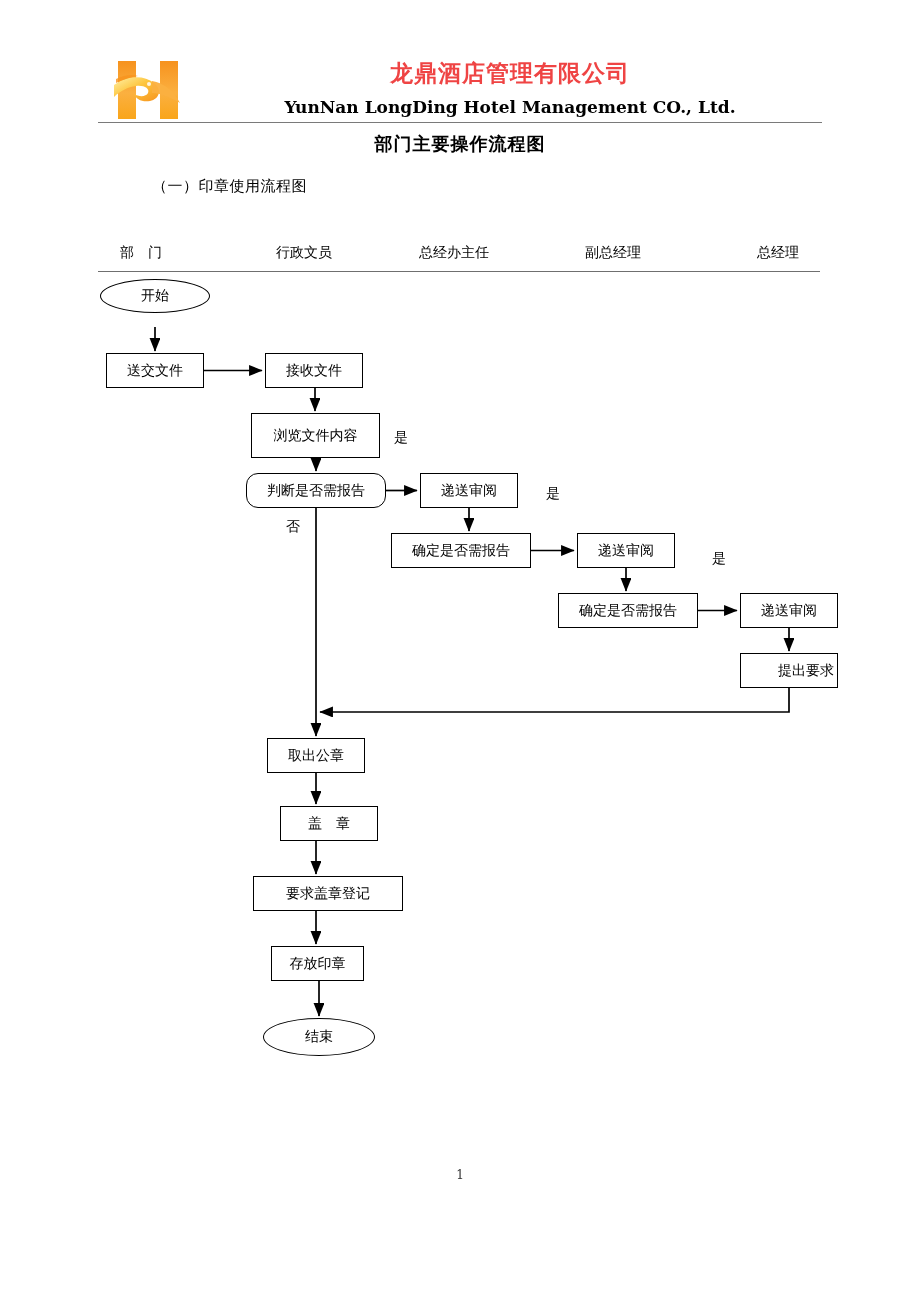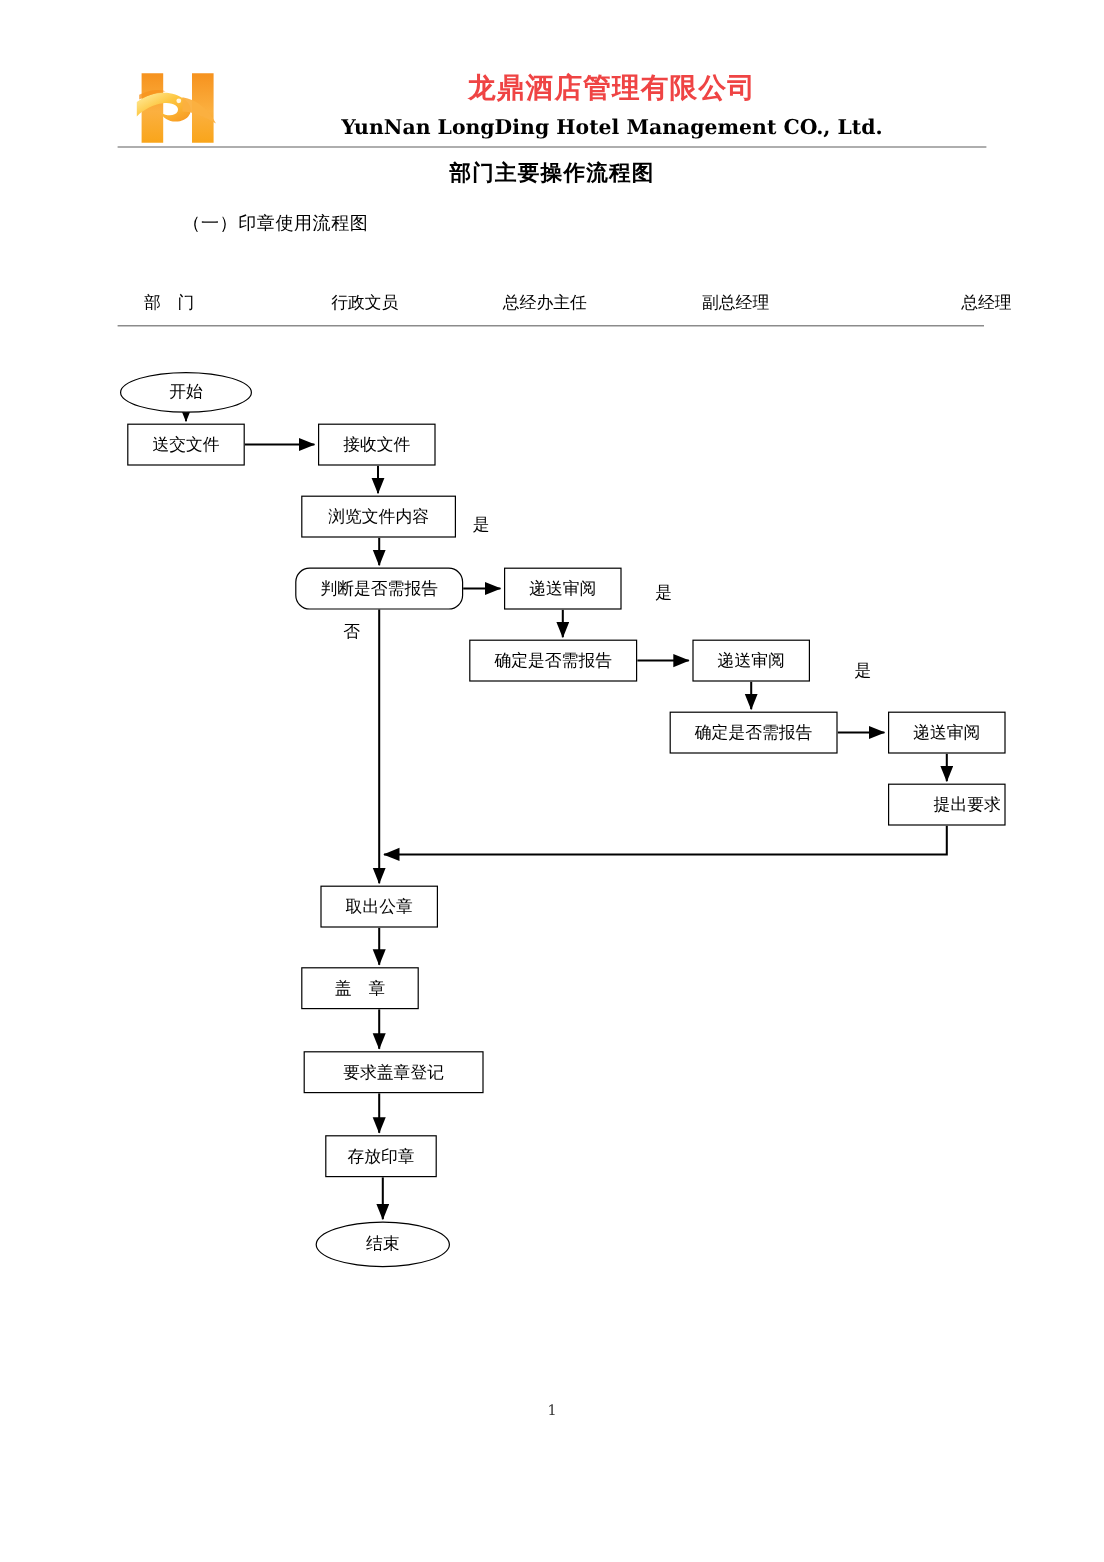--- a/index.html
+++ b/index.html
@@ -176,21 +176,21 @@
   <div class="company-en">YunNan LongDing Hotel Management CO., Ltd.</div>
   <div class="hrule-top"></div>
   <div class="doc-title">部门主要操作流程图</div>
   <div class="section-title">（一）印章使用流程图</div>
 
   <div id="lane-headers">
       <div class="lane-head" style="left: 120px; text-align: center;">部　门</div>
       <div class="lane-head" style="left: 276px;">行政文员</div>
       <div class="lane-head" style="left: 419px;">总经办主任</div>
       <div class="lane-head" style="left: 585px;">副总经理</div>
-      <div class="lane-head" style="left: 757px; margin-left: 44px;">总经理</div>
+      <div class="lane-head" style="left: 757px;">总经理</div>
     </div>
   <div class="hrule-lanes"></div>
 
   <svg class="flow" width="920" height="1302" viewBox="0 0 920 1302" xmlns="http://www.w3.org/2000/svg">
     <defs>
       <marker id="arrow" markerWidth="9" markerHeight="9" refX="7.6" refY="3.2" orient="auto" markerUnits="strokeWidth">
         <path d="M0,0 L8,3.2 L0,6.4 z" fill="#000"></path>
       </marker>
     </defs>
     <g stroke="#000" stroke-width="1.7" fill="none" marker-end="url(#arrow)">
@@ -223,33 +223,33 @@
 
       <line x1="316" y1="911" x2="316" y2="944"></line>
 
       <line x1="319" y1="981" x2="319" y2="1016"></line>
 
       <path d="M789 688 L789 712 L320 712"></path>
     </g>
   </svg>
 
   <div id="flow-nodes">
-      <div class="node ellipse" style="left: 100px; top: 310px; width: 110px; height: 34px;">开始</div>
+      <div class="node ellipse" style="left: 100px; top: 279px; width: 110px; height: 34px;">开始</div>
       <div class="node" style="left: 106px; top: 353px; width: 98px; height: 35px;">送交文件</div>
       <div class="node" style="left: 265px; top: 353px; width: 98px; height: 35px;">接收文件</div>
-      <div class="node" style="left: 251px; top: 413px; width: 129px; height: 35px;">浏览文件内容</div>
+      <div class="node" style="left: 251px; top: 413px; width: 129px; height: 45px;">浏览文件内容</div>
       <div class="node" style="left: 246px; top: 473px; width: 140px; height: 35px; border-radius: 12px;">判断是否需报告</div>
       <div class="node" style="left: 420px; top: 473px; width: 98px; height: 35px;">递送审阅</div>
       <div class="node" style="left: 391px; top: 533px; width: 140px; height: 35px;">确定是否需报告</div>
       <div class="node" style="left: 577px; top: 533px; width: 98px; height: 35px;">递送审阅</div>
       <div class="node" style="left: 558px; top: 593px; width: 140px; height: 35px;">确定是否需报告</div>
       <div class="node" style="left: 740px; top: 593px; width: 98px; height: 35px;">递送审阅</div>
       <div class="node" style="left: 740px; top: 653px; width: 98px; height: 35px; padding-left: 34px;">提出要求</div>
       <div class="node" style="left: 267px; top: 738px; width: 98px; height: 35px;">取出公章</div>
-      <div class="node" style="left: 251px; top: 806px; width: 98px; height: 35px;">盖　章</div>
+      <div class="node" style="left: 280px; top: 806px; width: 98px; height: 35px;">盖　章</div>
       <div class="node" style="left: 253px; top: 876px; width: 150px; height: 35px;">要求盖章登记</div>
       <div class="node" style="left: 271px; top: 946px; width: 93px; height: 35px;">存放印章</div>
       <div class="node ellipse" style="left: 263px; top: 1018px; width: 112px; height: 38px;">结束</div>
     </div>
   <div id="flow-edge-labels">
       <div class="edge-label" style="left: 394px; top: 429px;">是</div>
       <div class="edge-label" style="left: 286px; top: 518px;">否</div>
       <div class="edge-label" style="left: 546px; top: 485px;">是</div>
       <div class="edge-label" style="left: 712px; top: 550px;">是</div>
     </div>

